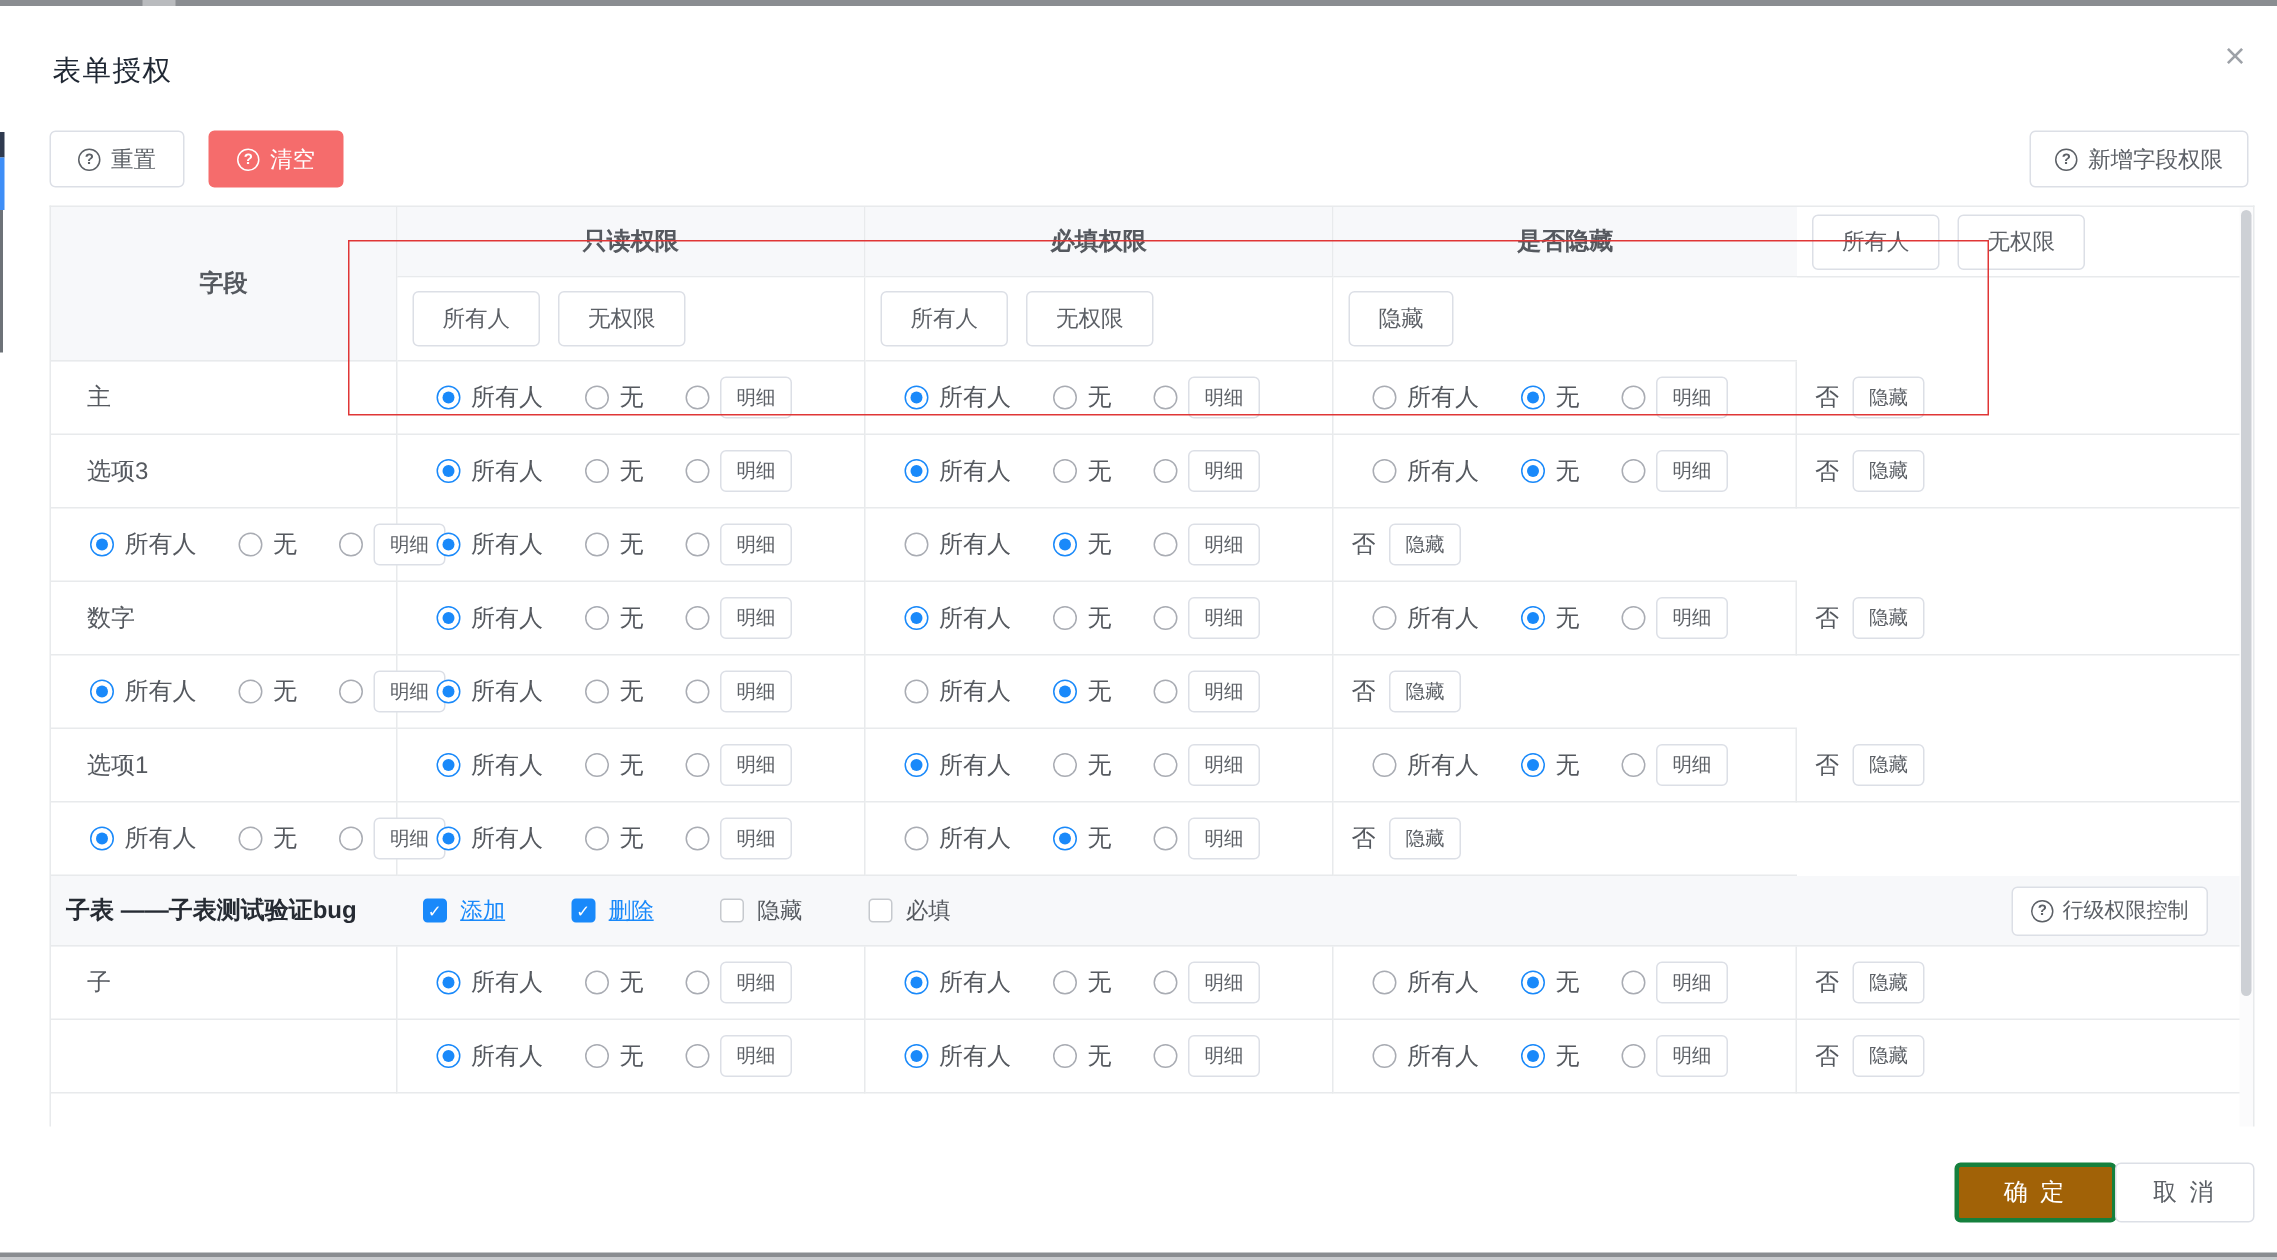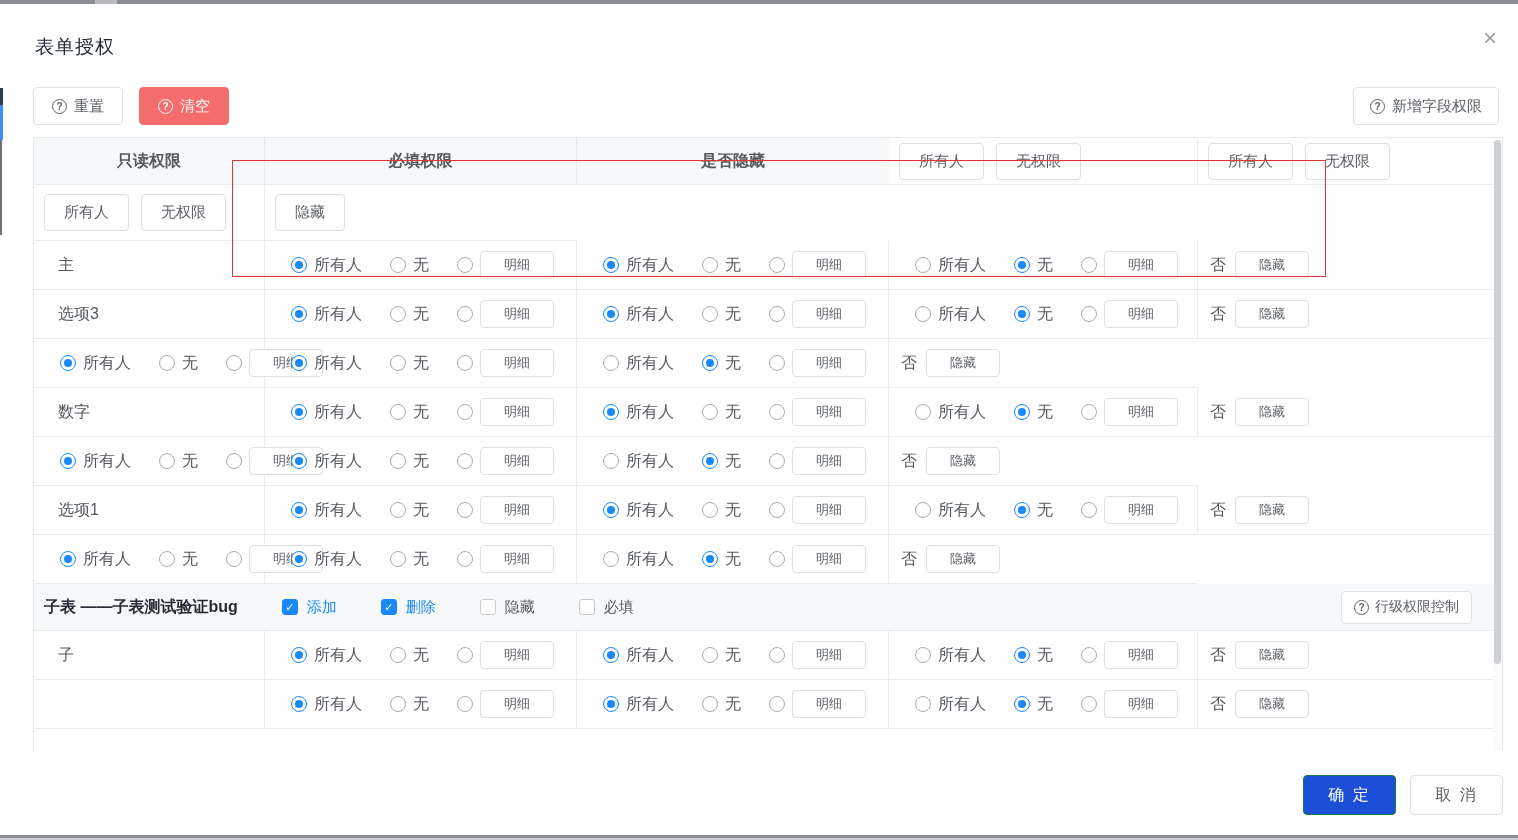--- a/index.html
+++ b/index.html
@@ -45,40 +45,40 @@
   .sec-row{height:47px;background:#f7f8fa;border-bottom:1px solid #e8eaec;display:flex;align-items:center;padding-left:10px;}
   .sec-title{font-weight:700;color:#262b33;white-space:nowrap;}
   .data-row{height:49px;}
   .cell-field{padding-left:24px;color:#55595f;}
   .cell-perm{padding-left:26px;gap:28px;}
   .cell-hidden{padding-left:12px;gap:9px;color:#55595f;}
   .opt{display:inline-flex;align-items:center;gap:7px;color:#55595f;white-space:nowrap;}
   .radio{width:16px;height:16px;border-radius:50%;border:1px solid #a9acb3;background:#fff;position:relative;flex:none;}
   .radio.checked{border:1.5px solid #1989fa;}
   .radio.checked::after{content:"";position:absolute;left:3px;top:3px;right:3px;bottom:3px;background:#1989fa;border-radius:50%;}
-  .mini-btn{display:inline-flex;align-items:center;justify-content:center;height:28px;padding:0 23px;
+  .mini-btn{display:inline-flex;align-items:center;justify-content:center;height:28px;padding:0 10px;
             border:1px solid #dcdfe6;border-radius:4px;background:#fff;font-size:13px;color:#5c6066;cursor:pointer;flex:none;}
   .cbx{display:inline-flex;align-items:center;gap:9px;margin-left:44px;font-size:15px;color:#55595f;cursor:pointer;}
-  .cbx.on{color:#1989fa;}
+  .cbx.on{color:#1989fa;text-decoration:underline;}
   .cb{width:16px;height:16px;border-radius:3px;border:1px solid #c6c9ce;background:#fff;flex:none;
       display:flex;align-items:center;justify-content:center;}
   .cbx.on .cb{background:#1989fa;border-color:#1989fa;color:#fff;font-size:11px;}
   .cbx.on .cb::after{content:"✓";}
   .rowlevel-btn{margin-left:auto;margin-right:30px;height:33px;padding:0 12px;font-size:14px;gap:6px;}
 
   .scroll-track{position:absolute;right:0;top:0;width:9px;height:614px;background:#fbfbfc;}
   .scroll-thumb{position:absolute;right:1px;top:2px;width:7px;height:524px;border-radius:4px;background:#cdd0d5;}
 
   
   .annotation{position:absolute;left:227px;top:156px;width:1094px;height:117px;
               border:1.5px solid #e03636;pointer-events:none;z-index:40;}
 
   
   .ftr-btn{position:absolute;top:771px;height:40px;border-radius:4px;font-size:16px;letter-spacing:2px;}
-  .btn-confirm{left:1298px;width:93px;background:#1d4ed8;border:1px solid #15803d;color:#fff;}
+  .btn-confirm{left:1298px;width:108px;background:#a16207;border:3px solid #15803d;color:#fff;}
   .btn-cancel{left:1405px;width:93px;}
 </style>
 </head>
 <body>
 
 <div class="stage">
   <div class="top-strip">
       <div class="tab-gap"></div>
     </div>
   <div class="left-accent-navy"></div>
@@ -98,20 +98,21 @@
       <span>清空</span>
     </button>
     <button class="btn btn-addfield">
       <span class="qicon">?</span>
       <span>新增字段权限</span>
     </button>
 
     <div class="tbl">
       <div id="tbl-content">
           <div class="hdr">
+            <div class="cell hcell-field">字段</div>
             <div class="cell hcell-title">只读权限</div>
             <div class="cell hcell-title">必填权限</div>
             <div class="cell hcell-title no-r">是否隐藏</div>
             <div class="cell hcell-bulk">
               <button class="btn bulk-btn">所有人</button>
               <button class="btn bulk-btn">无权限</button>
             </div>
             <div class="cell hcell-bulk">
               <button class="btn bulk-btn">所有人</button>
               <button class="btn bulk-btn">无权限</button>

